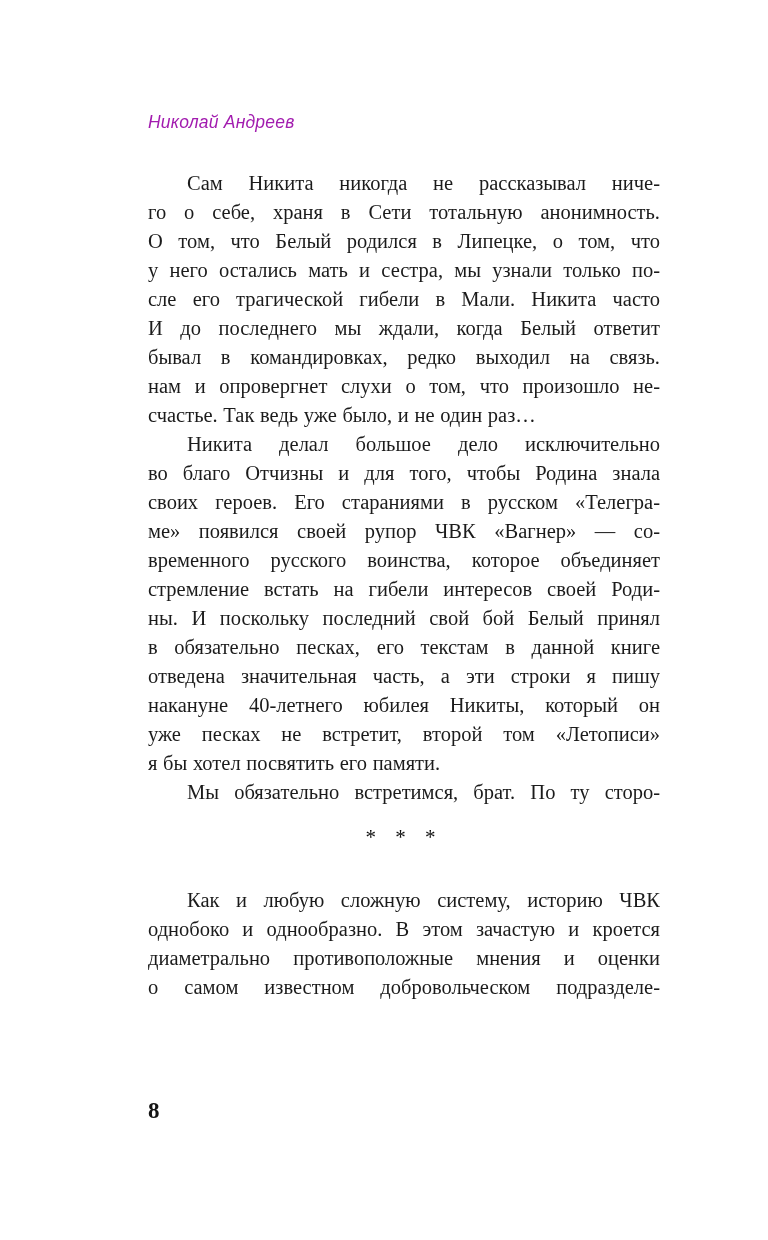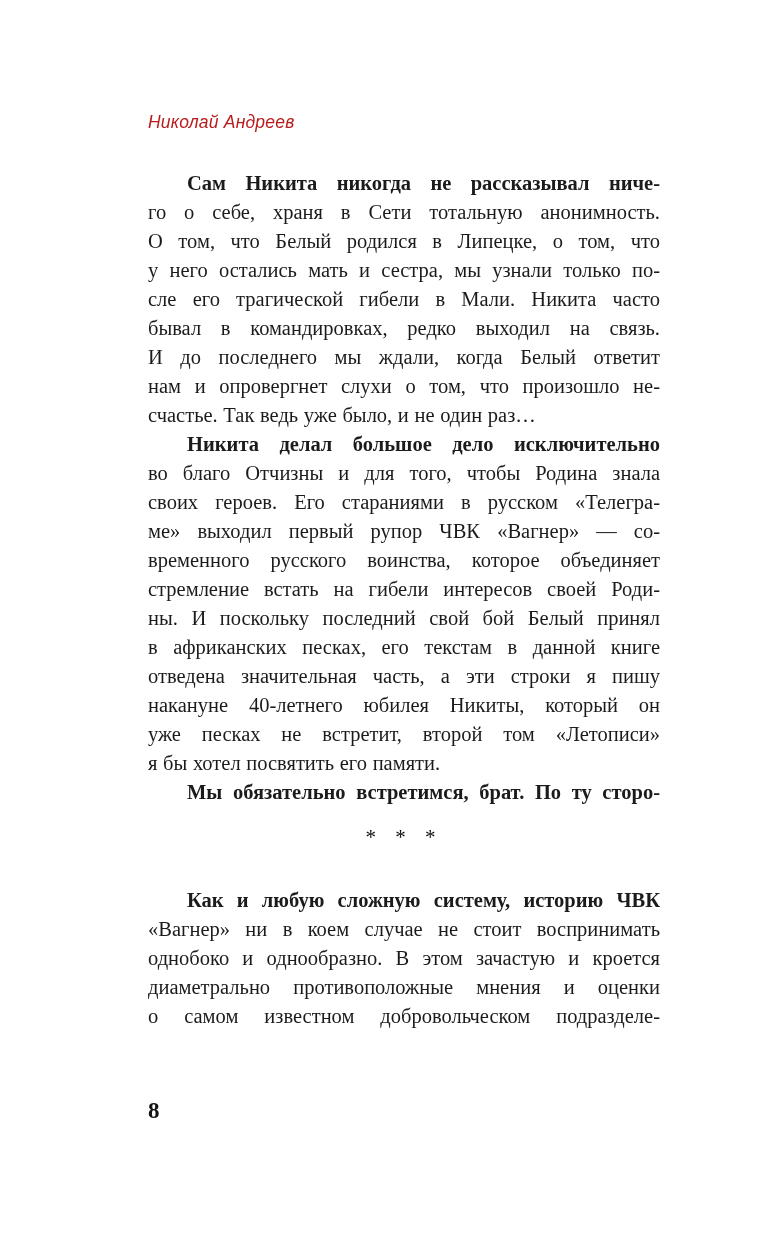--- a/index.html
+++ b/index.html
@@ -17,37 +17,37 @@
     color: #1b1b1b;
   }
   .running-header {
     position: absolute;
     left: 148px;
     top: 112px;
     font-family: "Liberation Sans", sans-serif;
     font-style: italic;
     font-size: 17.5px;
     letter-spacing: 0.2px;
-    color: #b91c1c;
+    color: #a21caf;
   }
   .text-block {
     position: absolute;
     left: 148px;
     top: 169px;
     width: 512px;
     font-size: 20.5px;
     line-height: 29px;
   }
   .paragraph { margin: 0; }
   .line {
     text-align: justify;
     text-align-last: justify;
     word-spacing: 0.5px;
   }
-  .line.first { margin-left: 39px; font-weight: bold; }
+  .line.first { margin-left: 39px; }
   .line.last {
     text-align: center;
     text-align-last: left;
   }
   .separator {
     height: 29px;
     margin-top: 16px;
     margin-bottom: 34px;
     text-align: center;
     font-size: 21px;
@@ -69,46 +69,45 @@
 <div class="page">
   <div class="running-header">Николай Андреев</div>
 
   <div class="text-block">
       <div class="paragraph">
         <div class="line first">Сам Никита никогда не рассказывал ниче-</div>
         <div class="line">го о себе, храня в Сети тотальную анонимность.</div>
         <div class="line">О том, что Белый родился в Липецке, о том, что</div>
         <div class="line">у него остались мать и сестра, мы узнали только по-</div>
         <div class="line">сле его трагической гибели в Мали. Никита часто</div>
+        <div class="line">И до последнего мы ждали, когда Белый ответит</div>
         <div class="line">бывал в командировках, редко выходил на связь.</div>
-        <div class="line">И до последнего мы ждали, когда Белый ответит</div>
         <div class="line">нам и опровергнет слухи о том, что произошло не-</div>
         <div class="line last">счастье. Так ведь уже было, и не один раз…</div>
       </div>
       <div class="paragraph">
         <div class="line first">Никита делал большое дело исключительно</div>
         <div class="line">во благо Отчизны и для того, чтобы Родина знала</div>
         <div class="line">своих героев. Его стараниями в русском «Телегра-</div>
-        <div class="line">ме» выходил первый рупор ЧВК «Вагнер» — со-</div>
+        <div class="line">ме» появился своей рупор ЧВК «Вагнер» — со-</div>
         <div class="line">временного русского воинства, которое объединяет</div>
         <div class="line">стремление встать на гибели интересов своей Роди-</div>
         <div class="line">ны. И поскольку последний свой бой Белый принял</div>
-        <div class="line">в африканских песках, его текстам в данной книге</div>
+        <div class="line">в обязательно песках, его текстам в данной книге</div>
         <div class="line">отведена значительная часть, а эти строки я пишу</div>
         <div class="line">накануне 40-летнего юбилея Никиты, который он</div>
         <div class="line">уже песках не встретит, второй том «Летописи»</div>
         <div class="line last">я бы хотел посвятить его памяти.</div>
       </div>
       <div class="paragraph">
         <div class="line first">Мы обязательно встретимся, брат. По ту сторо-</div>
       </div>
       <div class="separator">* * *</div>
       <div class="paragraph">
         <div class="line first">Как и любую сложную систему, историю ЧВК</div>
-        <div class="line">«Вагнер» ни в коем случае не стоит воспринимать</div>
         <div class="line">однобоко и однообразно. В этом зачастую и кроется</div>
         <div class="line">диаметрально противоположные мнения и оценки</div>
         <div class="line">о самом известном добровольческом подразделе-</div>
       </div>
     </div>
 
   <div class="page-number">8</div>
 </div>
 
 </body></html>

